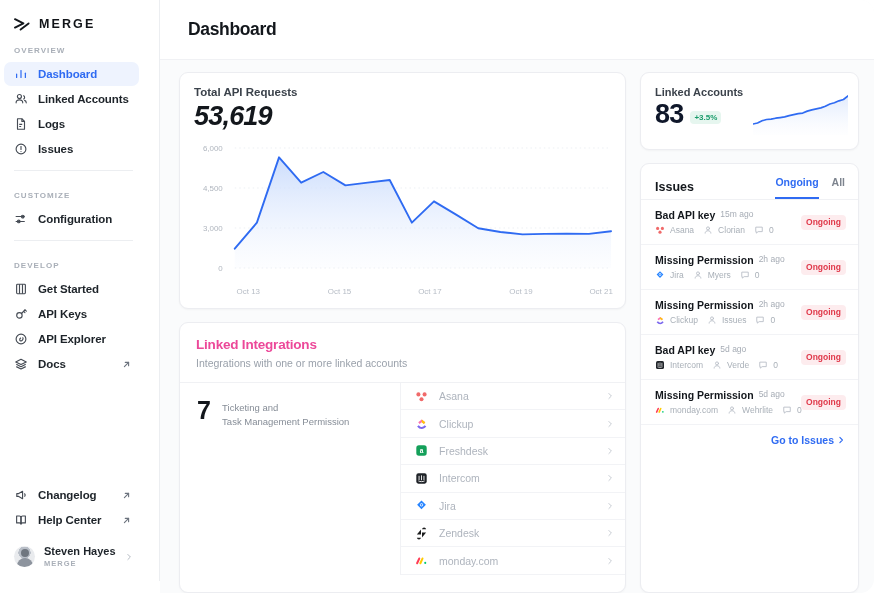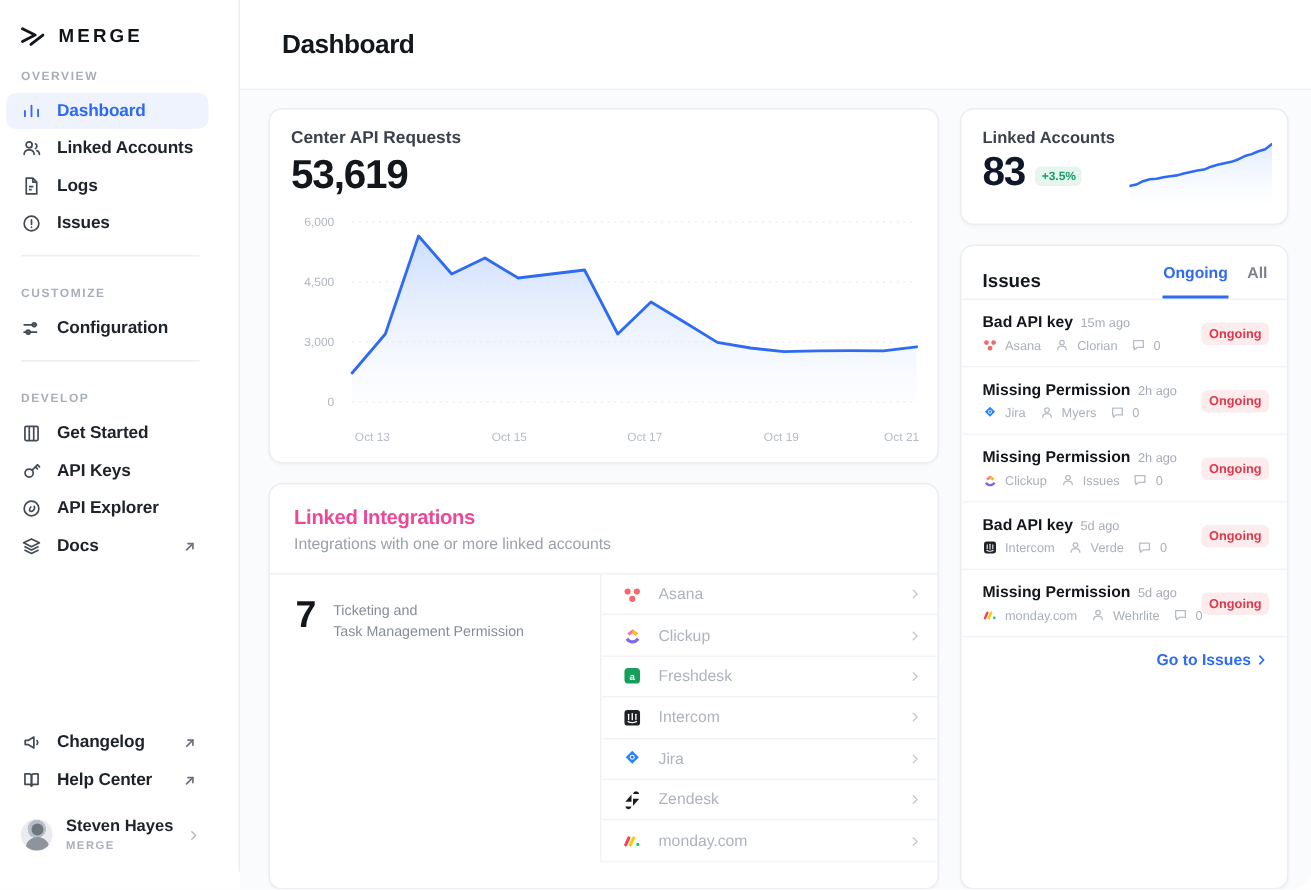--- a/index.html
+++ b/index.html
@@ -108,21 +108,21 @@
   .col-right { width: 219px; flex: 0 0 219px; display: flex; flex-direction: column; gap: 13px; }
 
   .card {
     background: #ffffff; border: 1px solid #ecedf1; border-radius: 9px;
     box-shadow: 0 1px 2px rgba(16,24,40,.035);
   }
 
   
   .chart-card { height: 237px; padding: 13px 14px 0 14px; position: relative; }
   .metric-label { font-size: 11.5px; color: #3b424b; font-weight: 600; }
-  .metric-value { font-size: 27px; font-weight: 700; color: #13171c; letter-spacing: -0.8px; margin-top: 3px; }
+  .metric-value { font-size: 27px; font-weight: 700; color: #13171c; letter-spacing: -0.8px; margin-top: 3px; font-style: italic; }
   .chart-wrap { position: absolute; left: 0; right: 0; top: 68px; height: 165px; }
   .chart-svg { display: block; width: 100%; height: 100%; }
   .axis-y-text { font-size: 8px; fill: #b0b6bf; font-family: "Liberation Sans", sans-serif; }
   .axis-x-text { font-size: 8px; fill: #b7bdc6; font-family: "Liberation Sans", sans-serif; text-anchor: middle; }
 
   
   .integ-card { flex: 1 1 auto; overflow: hidden; position: relative; }
   .integ-head { padding: 14px 16px 13px 16px; border-bottom: 1px solid #f0f1f4; }
   .integ-title { font-size: 13.5px; font-weight: 700; color: #ec4899; letter-spacing: -0.2px; }
   .integ-sub { font-size: 10.5px; color: #9aa1ab; margin-top: 5px; }
@@ -158,21 +158,21 @@
   }
   .issues-title { font-size: 12.5px; font-weight: 700; color: #13171c; }
   .issues-tabs { margin-left: auto; display: flex; gap: 13px; align-items: flex-start; }
   .itab { font-size: 10.5px; color: #7d848e; font-weight: 600; cursor: pointer; padding-bottom: 9px; }
   .itab.active { color: #2f6bf2; border-bottom: 2px solid #2f6bf2; }
   .issue-row {
     padding: 9px 12px 9px 14px; border-bottom: 1px solid #f2f3f6;
     display: flex; align-items: center; gap: 6px; min-height: 40.5px;
   }
   .issue-main { flex: 1 1 auto; min-width: 0; }
-  .issue-l1 { display: flex; align-items: center; gap: 5px; }
+  .issue-l1 { display: flex; align-items: flex-start; gap: 5px; }
   .issue-name { font-size: 10.5px; font-weight: 700; color: #13171c; white-space: nowrap; }
   .issue-time { font-size: 8.5px; color: #a6acb5; }
   .issue-l2 { display: flex; align-items: center; gap: 5px; margin-top: 4px; }
   .meta-ic { width: 10px; height: 10px; flex: 0 0 10px; display: block; color:#b7bdc6; }
   .meta-tx { font-size: 8.5px; color: #a9b0b8; margin-right: 4px; }
   .badge {
     font-size: 8.5px; font-weight: 700; color: #e0384a; background: #fdecee;
     border-radius: 4px; padding: 2.5px 5px; white-space: nowrap;
   }
   .issues-foot { padding: 9px 13px 9px 0; display: flex; justify-content: flex-end; }
@@ -371,21 +371,21 @@
 
     <div class="page-head">
       <div class="page-title">Dashboard</div>
     </div>
 
     <div class="content">
 
       <div class="col-left">
 
         <div class="card chart-card">
-          <div class="metric-label">Center API Requests</div>
+          <div class="metric-label">Total API Requests</div>
           <div class="metric-value">53,619</div>
           <div class="chart-wrap">
             <svg class="chart-svg" viewBox="0 0 447 165" preserveAspectRatio="none">
               <defs>
                 <linearGradient id="areaGrad" x1="0" y1="0" x2="0" y2="1">
                   <stop offset="0%" stop-color="#c9dbfc" stop-opacity="0.95"></stop>
                   <stop offset="100%" stop-color="#eaf1fe" stop-opacity="0.12"></stop>
                 </linearGradient>
               </defs>
               <g id="grid-lines">

